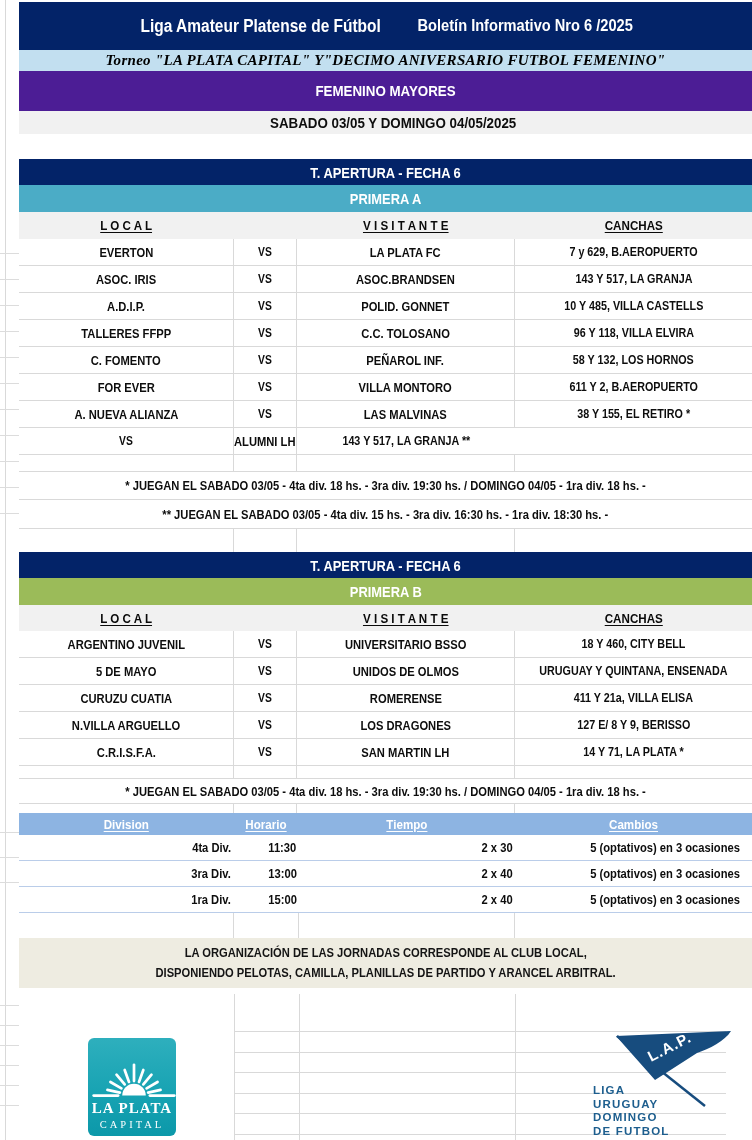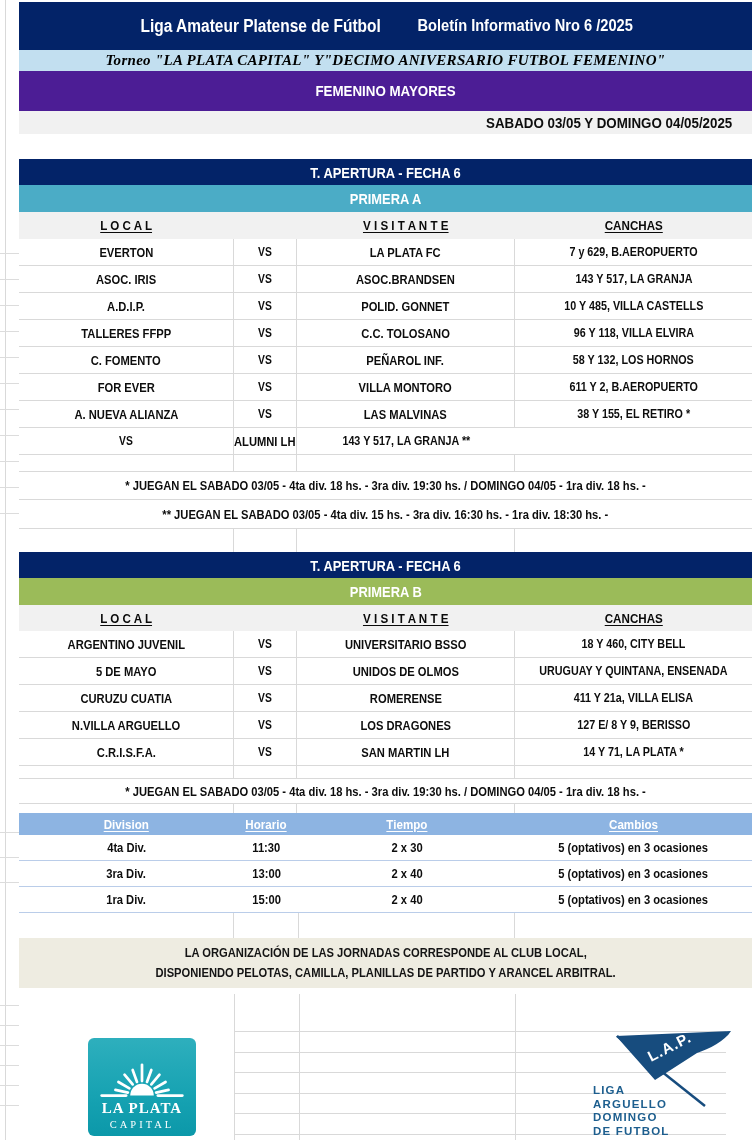--- a/index.html
+++ b/index.html
@@ -19,21 +19,21 @@
 
   .band-title { height:48px; background:#032368; color:#fff; display:flex; flex-direction:row;
                 align-items:center; justify-content:center; }
   .t1 { font-size:18px; font-weight:bold; }
   .t2 { font-size:17px; font-weight:bold; }
 
   .band-torneo { height:21px; background:#C2DFF0; color:#000; display:flex; align-items:center; justify-content:center;
                  font-family:"Liberation Serif", serif; font-weight:bold; font-style:italic; font-size:15px; letter-spacing:0.3px; }
   .band-fem  { height:40px; background:#4c1d95; color:#fff; display:flex; align-items:center; justify-content:center;
                font-weight:bold; font-size:15.5px; }
-  .band-date { height:23px; background:#F1F1F1; color:#0d0d0d; display:flex; align-items:center; justify-content:flex-end;
+  .band-date { height:23px; background:#F1F1F1; color:#0d0d0d; display:flex; align-items:center; justify-content:center;
                font-weight:bold; font-size:15.5px;padding-left:16px; }
   .spacer-top { height:25px; }
 
   .bar-navy { height:26px; background:#032368; color:#fff; display:flex; align-items:center; justify-content:center;
               font-weight:bold; font-size:15px; }
   .bar-div  { height:27px; color:#fff; display:flex; align-items:center; justify-content:center;
               font-weight:bold; font-size:15px; }
   .bar-a { background:#4BACC6; }
   .bar-b { background:#9BBB59; }
 
@@ -54,32 +54,32 @@
   .erow12 { height:12px; border-bottom:1px solid #D9D9D9; }
   .erow9  { height:9px; }
   .erow25 { height:25px; }
 
   .note  { display:flex; align-items:center; justify-content:center; border-bottom:1px solid #D9D9D9;
            font-weight:bold; font-size:13px; color:#0d0d0d; }
   .noteA1 { height:27px; } .noteA2 { height:28px; } .noteB1 { height:24px; }
 
   .shead { height:22px; background:#8DB4E2; align-items:center; color:#fff; font-weight:bold; font-size:13.5px; text-align:center; }
   .shead .cx { text-decoration:underline; text-underline-offset:2px; }
-  .srow { height:25px; align-items:center; border-bottom:1px solid #BACDE9; font-weight:bold; font-size:13px; color:#0d0d0d; text-align:center; }
+  .srow { height:25px; align-items:center; border-bottom:1px solid #BACDE9; font-weight:bold; font-size:13px; color:#0d0d0d; text-align:right; }
 
   .org { height:50px; background:#EEECE1; display:flex; flex-direction:column; align-items:center; justify-content:center;
          font-weight:bold; font-size:13px; color:#141414; line-height:20px; }
 
   .bzone { position:relative; height:166px; }
   .vline { position:absolute; top:6px; height:154px; width:1px; background:#D9D9D9; }
   .vl1 { left:215px; } .vl2 { left:280px; } .vl3 { left:496px; }
   .hlines { position:absolute; left:215px; top:43px; width:492px; height:106px;
             background:repeating-linear-gradient(to bottom, #D9D9D9 0 1px, transparent 1px 20.6px); }
 
-  .lp-logo { position:absolute; left:69px; top:50px; width:108px; height:98px; border-radius:6px;
+  .lp-logo { position:absolute; left:69px; top:50px; width:88px; height:98px; border-radius:6px;
              background:linear-gradient(180deg,#2EAFBD 0%, #16A2B2 60%, #0C98A9 100%);
              text-align:center; color:#fff; }
   .lp-logo svg { display:block; margin:5px auto 0; }
   .lp-name { font-family:"Liberation Serif", serif; font-weight:bold; font-size:15px; letter-spacing:1px; line-height:15px; }
   .lp-sub  { font-family:"Liberation Serif", serif; font-size:10.5px; letter-spacing:3px; line-height:13px; margin-top:2px; }
 
   .lap-logo { position:absolute; left:572px; top:38px; width:170px; height:125px; }
   .lap-flag-svg { position:absolute; left:18px; top:0; }
   .lap-text { position:absolute; left:2px; top:58px; color:#1D5E8E; font-weight:bold; font-size:11.5px;
               letter-spacing:1.2px; line-height:13.5px; }
@@ -417,21 +417,21 @@
       </div>
 
       <div class="lap-logo">
         <svg class="lap-flag-svg" width="130" height="85" viewBox="0 0 130 85">
           <line x1="8" y1="10" x2="96" y2="80" stroke="#174C7E" stroke-width="2.5"></line>
           <path d="M7,10 L122,5 C116,15 100,23 88,27 L46,54 Z" fill="#174C7E"></path>
           <text transform="translate(42,36) rotate(-27)" font-family="Liberation Sans, sans-serif" font-size="15" font-weight="bold" fill="#ffffff" letter-spacing="1">L.A.P.</text>
         </svg>
         <div class="lap-text">
           <div>LIGA</div>
-          <div>ARGUELLO</div>
+          <div>URUGUAY</div>
           <div>DOMINGO</div>
           <div>DE FUTBOL</div>
         </div>
       </div>
     </div>
 
   </div>
 </div>
 
 </body></html>

